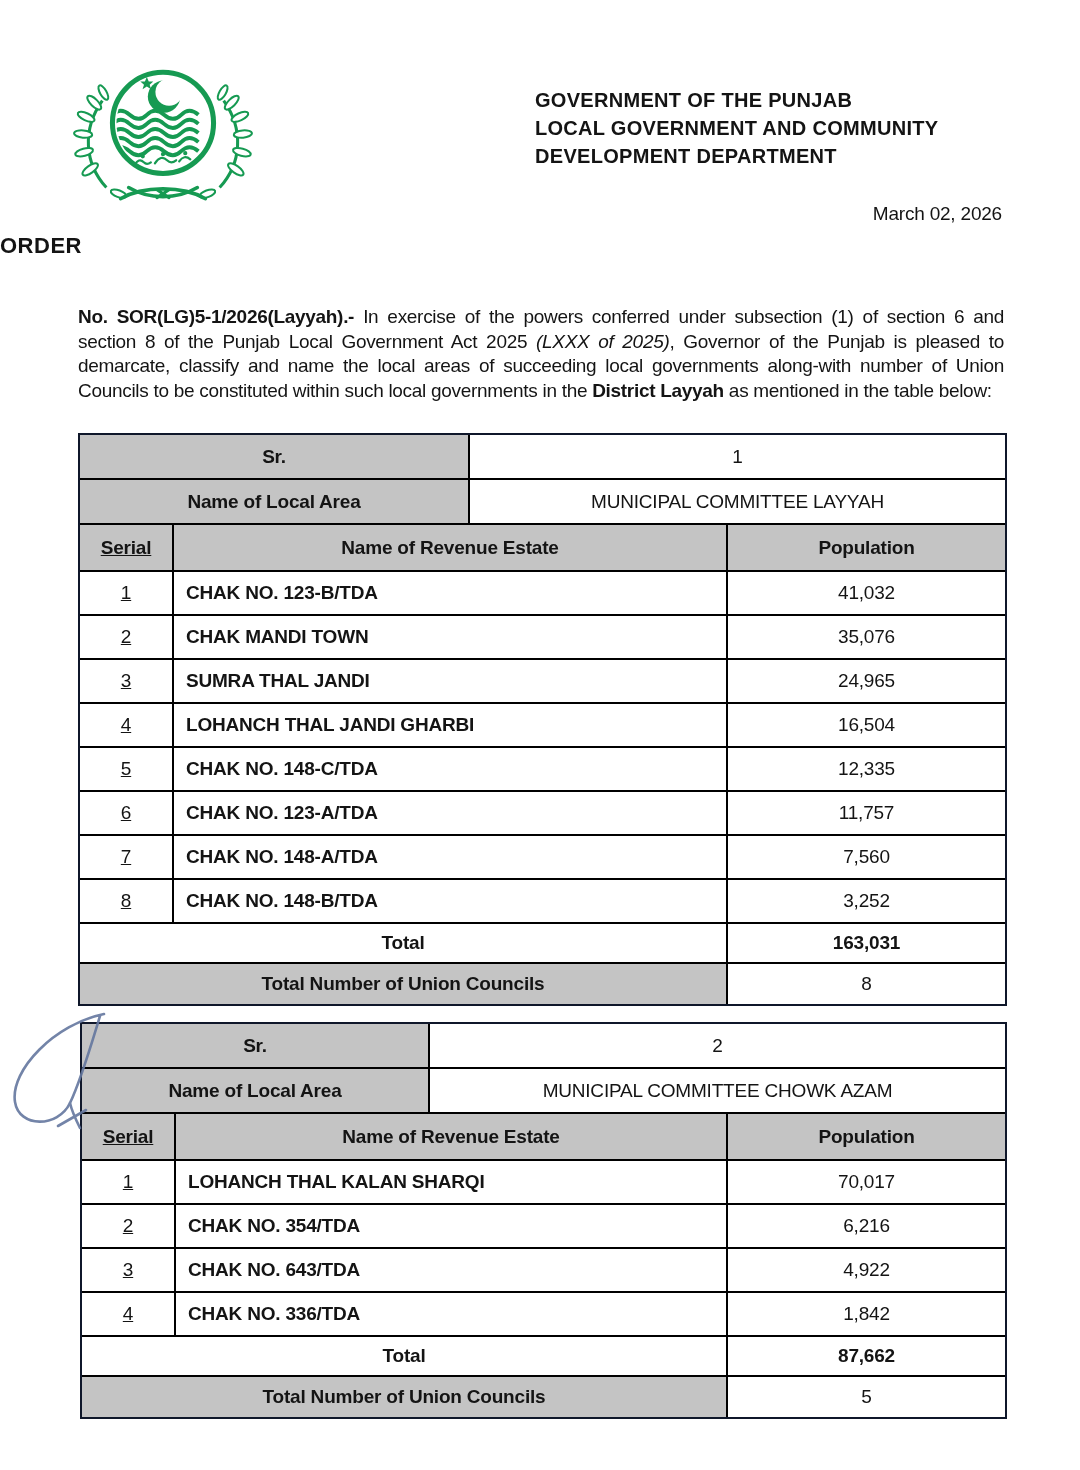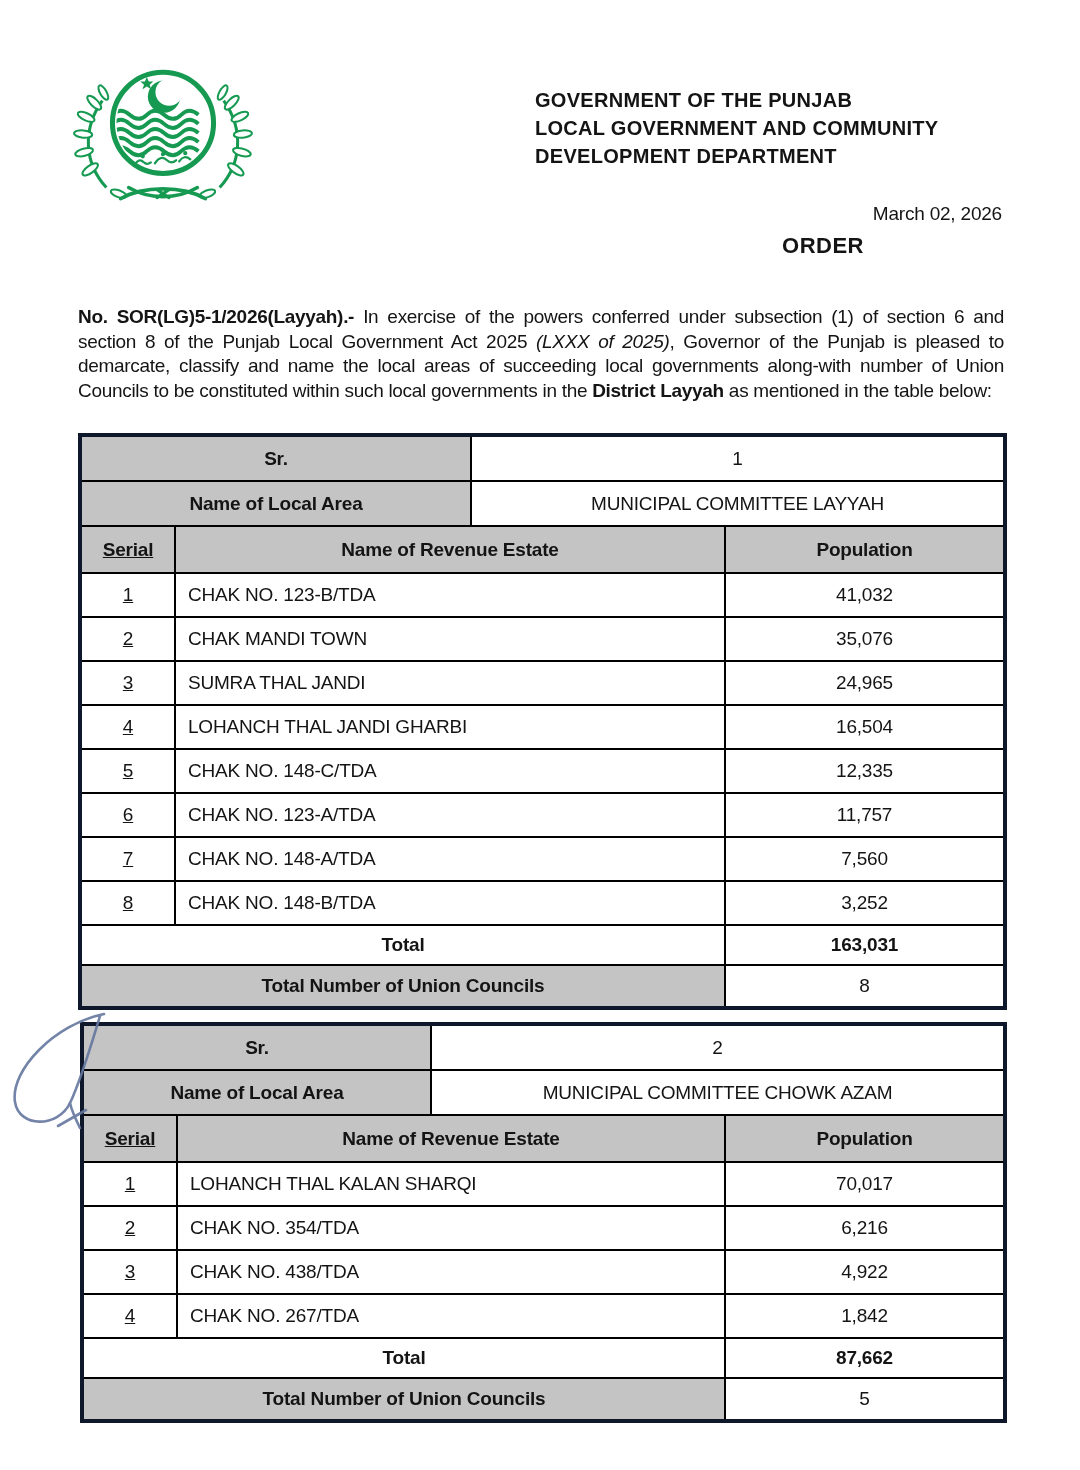--- a/index.html
+++ b/index.html
@@ -13,47 +13,47 @@
   
   .dept{
     position:absolute; left:535px; top:86px; width:470px;
     text-align:left; font-weight:700; font-size:20px; line-height:28px;
     letter-spacing:.3px;
   }
   .date{
     position:absolute; right:78px; top:203px; font-size:19px; letter-spacing:-.2px;
   }
   .order-title{
-    position:absolute; left:0; top:233px; width:864px; text-align:right;
+    position:absolute; left:0; top:233px; width:864px; text-align:left;
     font-weight:700; font-size:22px; letter-spacing:.5px;
   }
   .body-par{
     position:absolute; left:78px; top:286px; width:926px;
     font-size:19px; line-height:24.5px; letter-spacing:-.3px;
     text-align:justify;
   }
   .body-par i{font-style:italic;}
   
   .gov-table{
-    position:absolute; border:4px solid #0f172a; background:#fff; font-size:19px;
+    position:absolute; border:2px solid #0f172a; background:#fff; font-size:19px;
     box-sizing:border-box;
   }
   .t1{left:78px; top:433px;  width:929px;}
   .t2{left:80px; top:1022px; width:927px;}
   .trow{display:flex; border-top:2px solid #000;}
   .trow:first-child{border-top:none;}
   .tcell{
     display:flex; align-items:center; justify-content:center;
     box-sizing:border-box; border-left:2px solid #000; padding:0 6px;
     letter-spacing:-.2px;
   }
   .tcell:first-child{border-left:none;}
   .gray{background:#c4c4c4;}
   .bold{font-weight:700;}
-  .cell-left{justify-content:flex-start; padding-left:12px;}
+  .cell-left{justify-content:flex-start; padding-left:12px;font-weight:bold;}
   .w-mleft{width:388px; flex:none;}
   .t2 .w-mleft{width:346px;}
   .w-mright{flex:1;}
   .w-serial{width:92px; flex:none;text-decoration:underline;}
   .w-name{flex:1;}
   .w-pop{width:279px; flex:none;}
   .w-merge2{flex:1;}
   .rh-sr{height:43px}.rh-area{height:43px}.rh-col{height:45px}
   .rh-data{height:42px}.rh-total{height:38px}.rh-uc{height:40px}
   
@@ -223,26 +223,26 @@
         <div class="tcell w-name cell-left">LOHANCH THAL KALAN SHARQI</div>
         <div class="tcell w-pop">70,017</div>
       </div>
       <div class="trow rh-data">
         <div class="tcell w-serial">2</div>
         <div class="tcell w-name cell-left">CHAK NO. 354/TDA</div>
         <div class="tcell w-pop">6,216</div>
       </div>
       <div class="trow rh-data">
         <div class="tcell w-serial">3</div>
-        <div class="tcell w-name cell-left">CHAK NO. 438/TDA</div>
+        <div class="tcell w-name cell-left">CHAK NO. 643/TDA</div>
         <div class="tcell w-pop">4,922</div>
       </div>
       <div class="trow rh-data">
         <div class="tcell w-serial">4</div>
-        <div class="tcell w-name cell-left">CHAK NO. 267/TDA</div>
+        <div class="tcell w-name cell-left">CHAK NO. 336/TDA</div>
         <div class="tcell w-pop">1,842</div>
       </div>
       <div class="trow rh-total">
         <div class="tcell w-merge2 bold">Total</div>
         <div class="tcell w-pop bold">87,662</div>
       </div>
       <div class="trow rh-uc">
         <div class="tcell w-merge2 gray bold">Total Number of Union Councils</div>
         <div class="tcell w-pop">5</div>
       </div>

